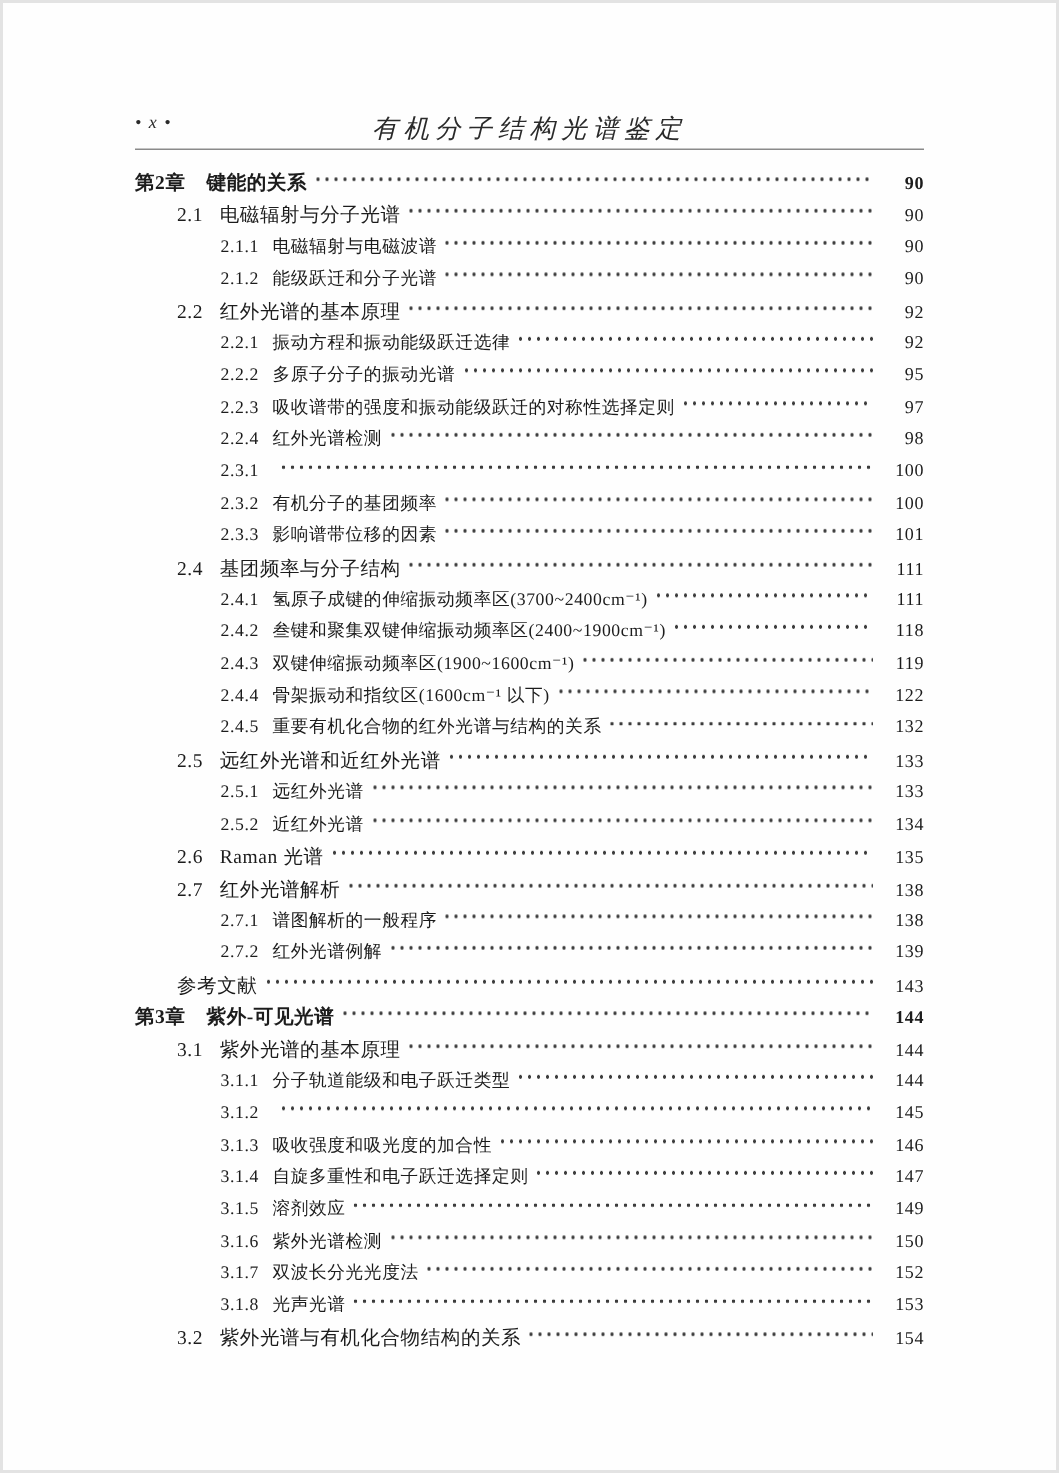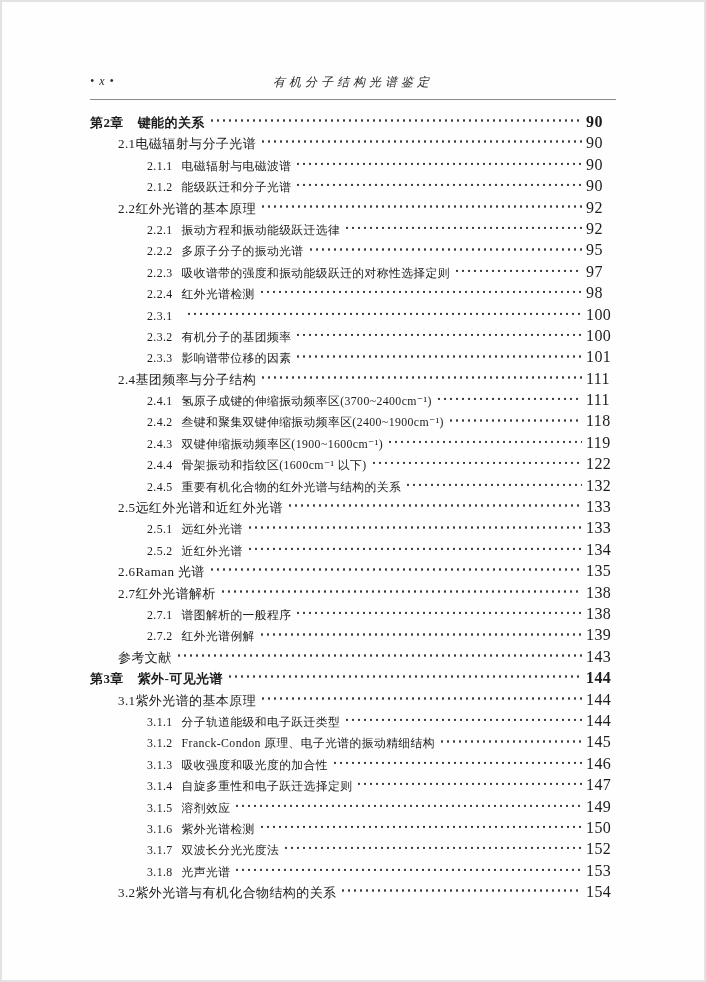--- a/index.html
+++ b/index.html
@@ -25,59 +25,60 @@
   }
   .page-marker {
     position: absolute; left: 0; top: 0;
     font-style: italic;
     letter-spacing: 1px;
   }
   .book-title {
     text-align: center;
     font-style: italic;
     letter-spacing: 4px;
-    font-size: 12px;
+    font-size: 17px;
   }
   .header-rule {
     border: none;
     border-top: 1px solid #8a8a8a;
     margin: 7px 0 0 0;
   }
   .toc {
     margin-top: 13px;
   }
   .toc-row {
     display: flex;
     align-items: baseline;
     height: 21.4px;
     font-size: 12px;
     letter-spacing: 0.4px;
     white-space: nowrap;
   }
   .toc-row.lvl0 { font-weight: bold; font-size: 13px; padding-left: 0; }
   .toc-row.lvl1 { font-size: 13px; padding-left: 28px; }
   .toc-row.lvl2 { font-size: 11.8px; padding-left: 57px; }
-  .toc-num { }
+  .toc-num { margin-right: 11px; }
   .lvl0 .toc-num { margin-right: 14px; }
   .lvl2 .toc-num { margin-right: 9px; }
   .toc-title { flex: 0 0 auto; }
   .toc-dots {
     flex: 1 1 auto;
     min-width: 12px;
     height: 1em;
     margin: 0 4px;
     background-image: radial-gradient(circle, #3c3c3c 1px, rgba(0,0,0,0) 1.35px);
     background-size: 6px 100%;
     background-repeat: repeat-x;
     background-position: left center;
   }
   .toc-page {
     flex: 0 0 auto;
     width: 30px;
-    font-size: 16px;
+    text-align: right;
+    font-size: 12px;
     font-weight: normal;
   }
   .lvl0 .toc-page { font-weight: bold; }
 </style>
 </head>
 <body>
 
 <div class="page">
   <div class="header-row">
     <span class="page-marker">• x •</span>
@@ -284,21 +285,20 @@
 
   <div class="toc-row lvl2">
     <span class="toc-num">3.1.1</span>
     <span class="toc-title">分子轨道能级和电子跃迁类型</span>
     <span class="toc-dots"></span>
     <span class="toc-page">144</span>
   </div>
 
   <div class="toc-row lvl2">
     <span class="toc-num">3.1.2</span>
-    <span class="toc-title">Franck-Condon 原理、电子光谱的振动精细结构</span>
     <span class="toc-dots"></span>
     <span class="toc-page">145</span>
   </div>
 
   <div class="toc-row lvl2">
     <span class="toc-num">3.1.3</span>
     <span class="toc-title">吸收强度和吸光度的加合性</span>
     <span class="toc-dots"></span>
     <span class="toc-page">146</span>
   </div>

